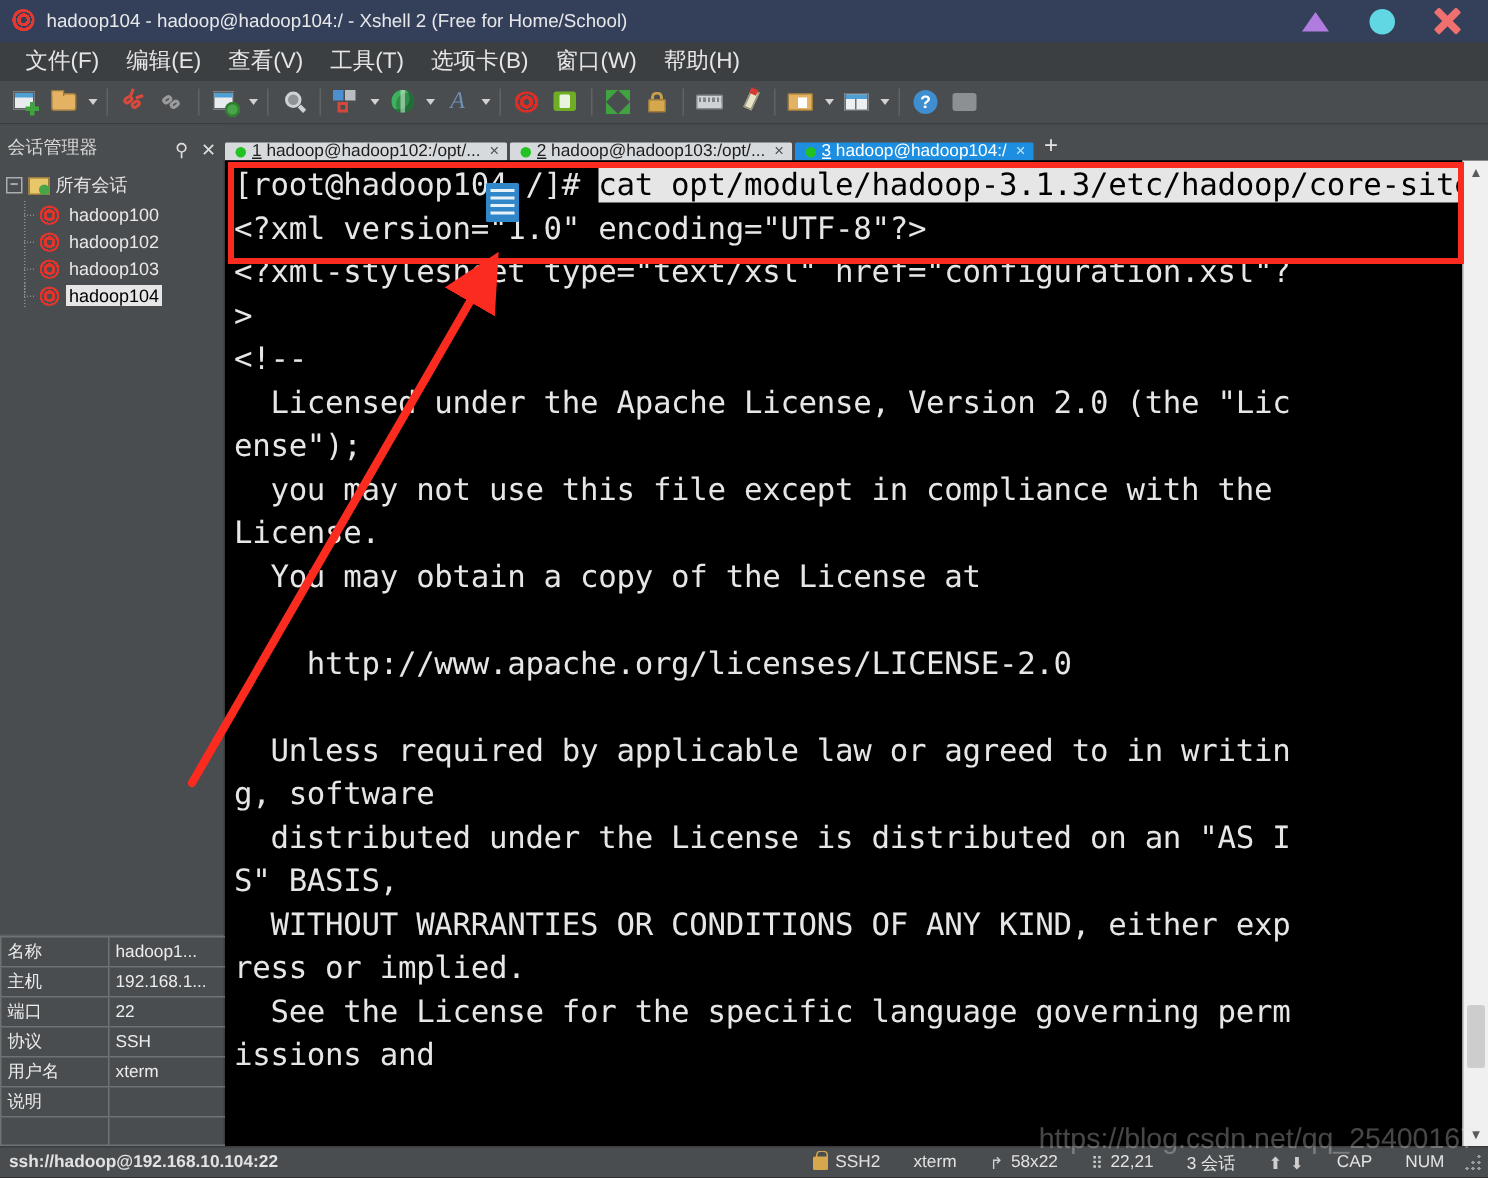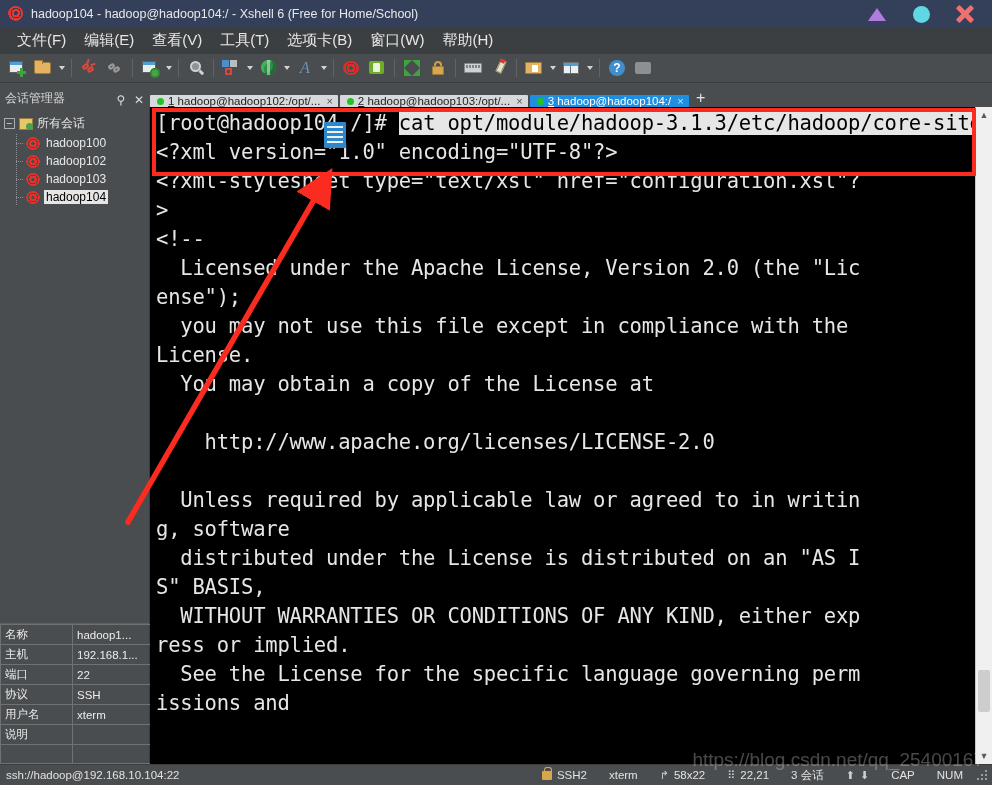--- a/index.html
+++ b/index.html
@@ -265,21 +265,21 @@
 
   
   .statusbar {
     height: 21px; flex: 0 0 21px;
     background: #4a4d4f;
     display: flex; align-items: center;
     color: #e2e2e2; font-size: 11.5px;
     border-top: 1px solid #3a3c3e;
     position: relative;
   }
-  .sb-left { padding-left: 6px; flex: 1 1 auto; white-space: nowrap; }
+  .sb-left { padding-left: 6px; flex: 1 1 auto; white-space: nowrap; font-weight: bold; }
   .sb-seg { display: flex; align-items: center; gap: 5px; padding: 0 11px; white-space: nowrap; }
   .lock-mini { width: 10px; height: 9px; background: #d6a84e; border-radius: 1px; position: relative; }
   .lock-mini:before{content:"";position:absolute;left:2px;top:-4px;width:6px;height:5px;border:1.5px solid #d6a84e;border-bottom:none;border-radius:3px 3px 0 0;}
   .sb-icon { font-size: 11px; color: #cfcfcf; }
   .grip { width: 12px; height: 12px; margin: 0 4px 0 2px;
     background:
       radial-gradient(circle at 2px 10px,#9a9ea1 1px,transparent 1.2px),
       radial-gradient(circle at 6px 10px,#9a9ea1 1px,transparent 1.2px),
       radial-gradient(circle at 10px 10px,#9a9ea1 1px,transparent 1.2px),
       radial-gradient(circle at 6px 6px,#9a9ea1 1px,transparent 1.2px),
@@ -319,21 +319,21 @@
 </style>
 </head>
 <body>
 
 <div id="app">
 
   <div class="titlebar">
     <div class="app-icon">
         <div class="spiral"></div>
       </div>
-    <div class="title-text">hadoop104 - hadoop@hadoop104:/ - Xshell 6 (Free for Home/School)</div>
+    <div class="title-text">hadoop104 - hadoop@hadoop104:/ - Xshell 2 (Free for Home/School)</div>
     <div class="winbtns">
       <div class="winbtn">
           <div class="tri-min"></div>
         </div>
       <div class="winbtn">
           <div class="circ-max"></div>
         </div>
       <div class="winbtn">
           <div class="x-close"></div>
         </div>

